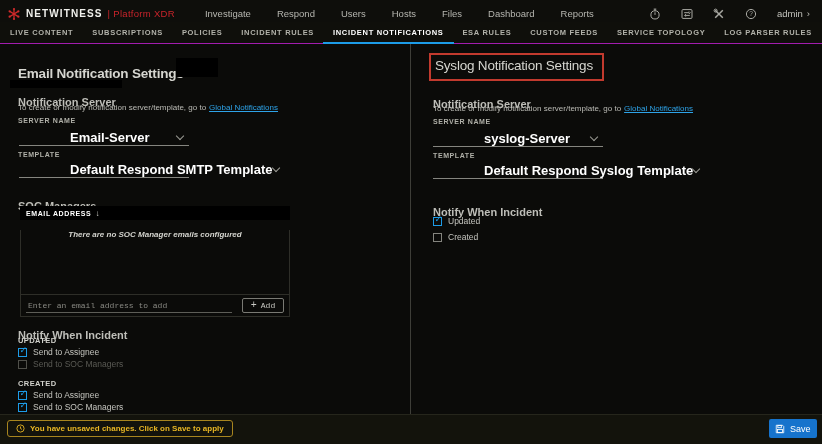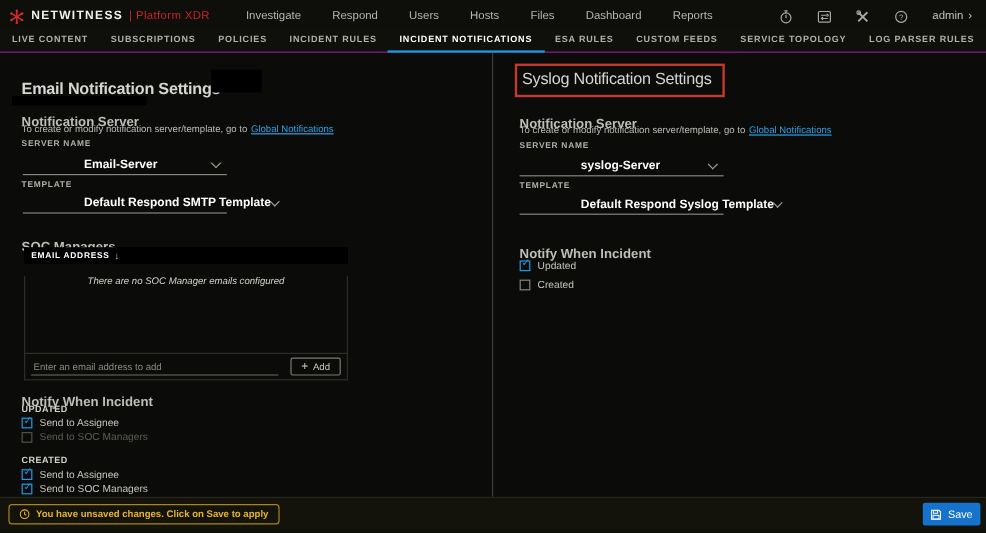--- a/index.html
+++ b/index.html
@@ -34,33 +34,33 @@
   .panel-title{position:absolute;font-size:13.5px;letter-spacing:-0.2px;color:#d6d6d0;}
   .redbox{position:absolute;border:2px solid #c23a2e;padding:3px 9px 6px 4px;}
   .redbox .panel-title-in{font-size:13.5px;letter-spacing:-0.2px;color:#d6d6d0;}
   .section-head{position:absolute;font-size:11px;color:#bebeb8;}
   .hint{position:absolute;font-size:8px;color:#bcbcb6;display:flex;gap:3px;white-space:nowrap;}
   .hint a{color:#2ea3e8;text-decoration:underline;cursor:pointer;}
   .fieldlabel{position:absolute;font-size:7px;font-weight:bold;color:#b0b0a8;letter-spacing:0.6px;}
   .dropdown{position:absolute;width:170px;height:16px;border-bottom:1px solid #85857f;
     display:flex;align-items:center;justify-content:space-between;
     padding:0 6px 1px 7px;box-sizing:border-box;cursor:pointer;}
-  .dd-val{color:#fff;font-weight:bold;font-size:10px;white-space:nowrap;padding-left:44px;}
+  .dd-val{color:#fff;font-weight:bold;font-size:13px;white-space:nowrap;padding-left:44px;}
   .chev{width:5px;height:5px;border-right:1.2px solid #9a9a94;border-bottom:1.2px solid #9a9a94;
     transform:rotate(45deg);margin-bottom:3px;flex:none;}
 
   
   .soc-table{position:absolute;left:20px;top:206px;width:270px;}
   .soc-header{height:14px;background:#000;color:#fff;display:flex;align-items:center;gap:4px;
     padding:0 6px;font-size:7px;font-weight:bold;letter-spacing:0.6px;cursor:pointer;}
   .sort-arrow{font-size:8px;color:#d8d8d2;font-weight:normal;}
   .soc-body{height:65px;border:1px solid #2e2e28;border-top:none;box-sizing:border-box;}
-  .soc-empty{margin-top:10px;text-align:center;font-style:italic;font-size:8px;color:#d4d4ce;}
+  .soc-empty{margin-top:10px;text-align:center;font-style:italic;font-size:8px;color:#d4d4ce;font-weight:bold;}
   .soc-inputrow{height:22px;border:1px solid #2e2e28;border-top:none;display:flex;
-    align-items:center;box-sizing:border-box;padding:0 5px;}
+    align-items:center;box-sizing:border-box;padding:0 5px;font-family:Liberation Mono, monospace;}
   .soc-input{flex:1;background:transparent;border:none;border-bottom:1px solid #5e5e58;
     color:#8a8a84;font-size:8px;height:13px;padding:0 2px;font-family:inherit;outline:none;margin-right:10px;}
   .soc-input::placeholder{color:#8a8a84;}
   .add-btn{width:42px;height:15px;border:1px solid #7a7a74;border-radius:2px;background:transparent;
     color:#cacac4;font-size:8px;display:flex;align-items:center;justify-content:center;gap:4px;
     cursor:pointer;font-family:inherit;flex:none;}
   .add-plus{font-size:10px;line-height:1;color:#cacac4;}
 
   
   .group-label{position:absolute;font-size:7.5px;font-weight:bold;color:#d2d2cc;letter-spacing:0.4px;}

